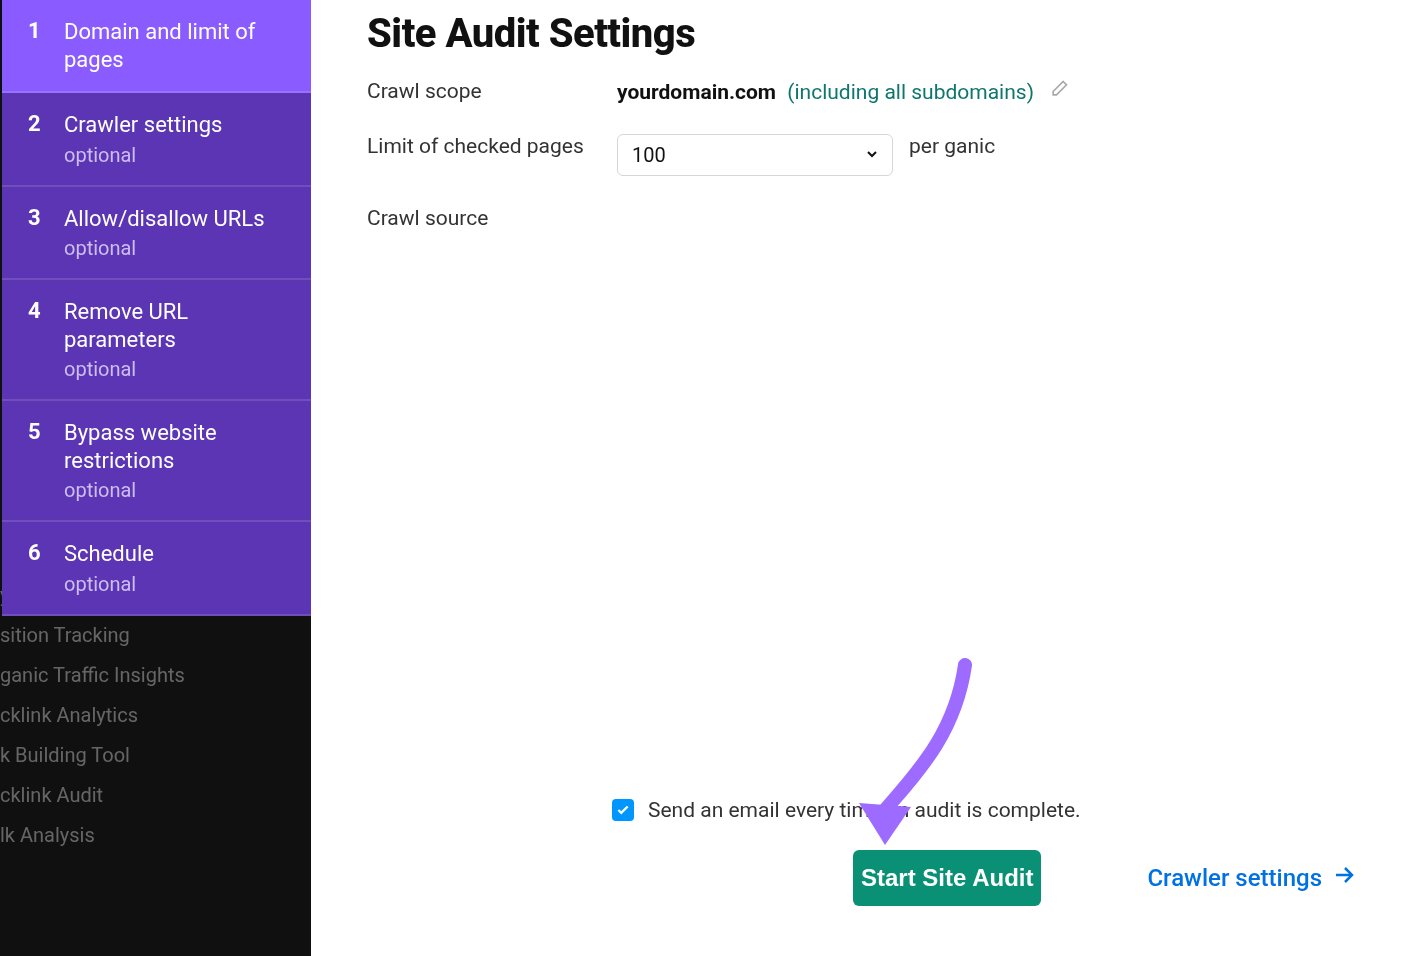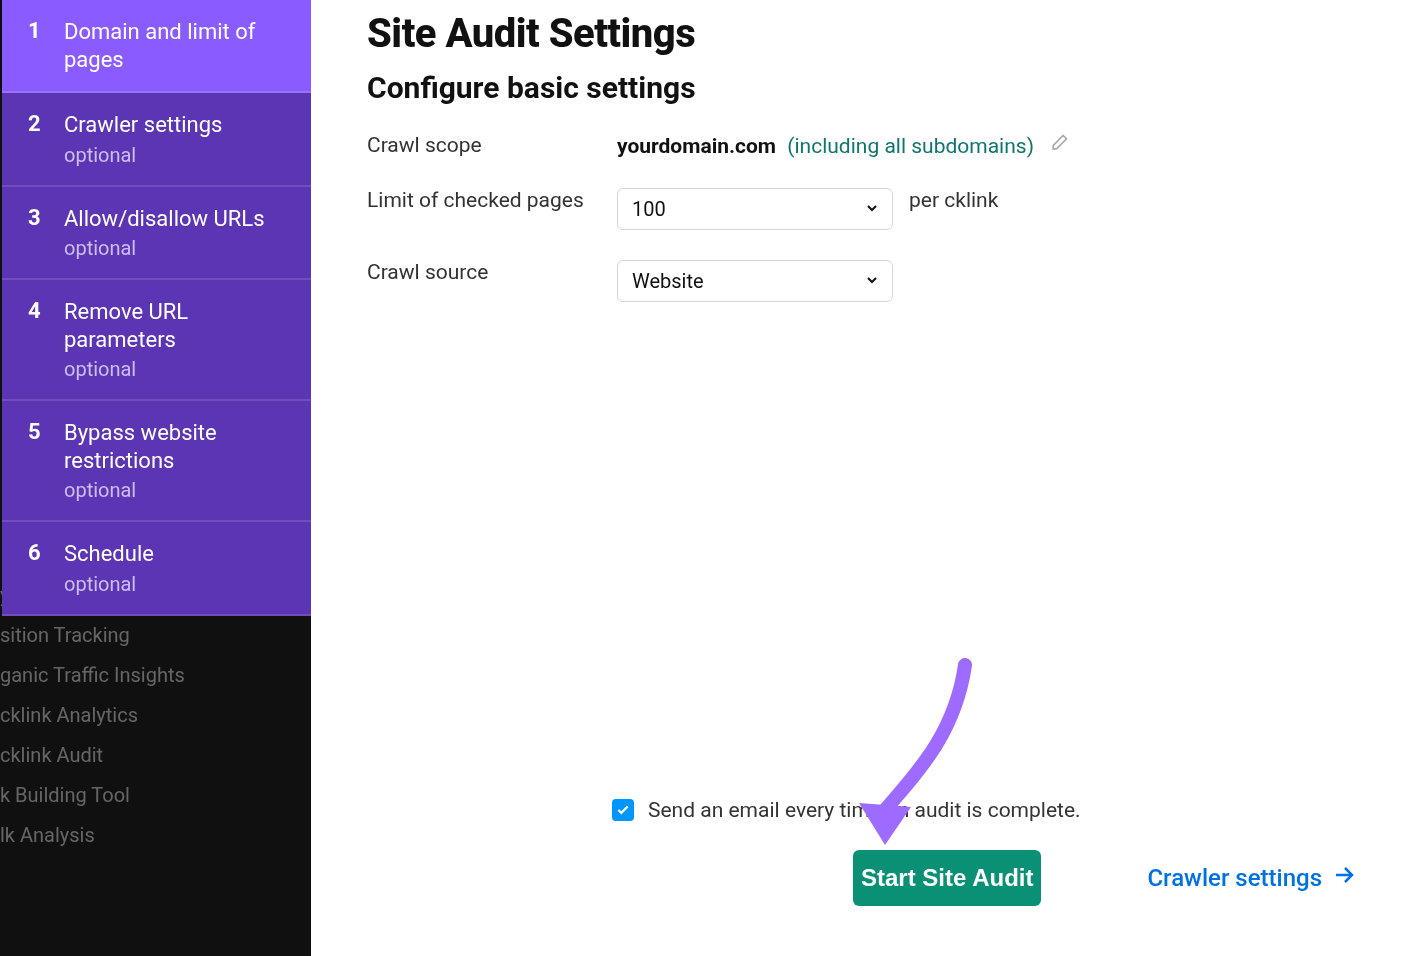--- a/index.html
+++ b/index.html
@@ -99,21 +99,21 @@
     top: 0;
     right: 0;
     bottom: 0;
     padding: 10px 56px 20px 56px;
     background: #fff;
   }
   .page-title {
     font-size: 40px;
     font-weight: 800;
     color: #111;
-    margin-bottom: 13px;
+    margin-bottom: 22px;
     letter-spacing:-0.5px;
   }
   .subheading {
     font-size: 30px;
     font-weight: 700;
     color: #111;
     margin-bottom: 28px;
   }
 
   .row {
@@ -222,22 +222,22 @@
 
 <div class="backdrop"></div>
 <div class="bg-list" style="top:575px;">
   <div class="bg-item">
     <span>yword Manager</span>
     <span class="bg-new">new</span>
   </div>
   <div class="bg-item">sition Tracking</div>
   <div class="bg-item">ganic Traffic Insights</div>
   <div class="bg-item">cklink Analytics</div>
+  <div class="bg-item">k Building Tool</div>
   <div class="bg-item">cklink Audit</div>
-  <div class="bg-item">k Building Tool</div>
   <div class="bg-item">lk Analysis</div>
 </div>
 <div class="backdrop-overlay"></div>
 
 <div class="wizard">
   <div class="step active">
     <div class="step-num">1</div>
     <div class="step-body">
       <div class="step-title">Domain and limit of pages</div>
     </div>
@@ -274,21 +274,20 @@
     <div class="step-num">6</div>
     <div class="step-body">
       <div class="step-title">Schedule</div>
       <div class="step-sub">optional</div>
     </div>
   </div>
 </div>
 
 <div class="main">
   <h1 class="page-title">Site Audit Settings</h1>
-  <h2 class="subheading">Configure basic settings</h2>
 
   <div class="row">
     <div class="label">Crawl scope</div>
     <div>
       <span class="domain">yourdomain.com</span>
       <span class="scope-note">(including all subdomains)</span>
       <span class="pencil">
         <svg width="20" height="20" viewBox="0 0 24 24" fill="none" stroke="currentColor" stroke-width="2">
             <path d="M17 3l4 4-12 12H5v-4L17 3z"></path>
           </svg>
@@ -299,33 +298,25 @@
   <div class="row">
     <div class="label">Limit of checked pages</div>
     <div class="select">
       <span>100</span>
       <span class="chev">
         <svg width="16" height="16" viewBox="0 0 24 24" fill="none" stroke="currentColor" stroke-width="3">
             <polyline points="6 9 12 15 18 9"></polyline>
           </svg>
       </span>
     </div>
-    <span class="per-audit">per cklink</span>
+    <span class="per-audit">per ganic</span>
   </div>
 
   <div class="row">
     <div class="label">Crawl source</div>
-    <div class="select">
-      <span>Website</span>
-      <span class="chev">
-        <svg width="16" height="16" viewBox="0 0 24 24" fill="none" stroke="currentColor" stroke-width="3">
-            <polyline points="6 9 12 15 18 9"></polyline>
-          </svg>
-      </span>
-    </div>
   </div>
 </div>
 
 <div class="footer">
   <div class="email-row">
     <div class="chk">
       <svg width="14" height="14" viewBox="0 0 24 24" fill="none" stroke="white" stroke-width="4">
           <polyline points="4 12 9 17 20 6"></polyline>
         </svg>
     </div>

